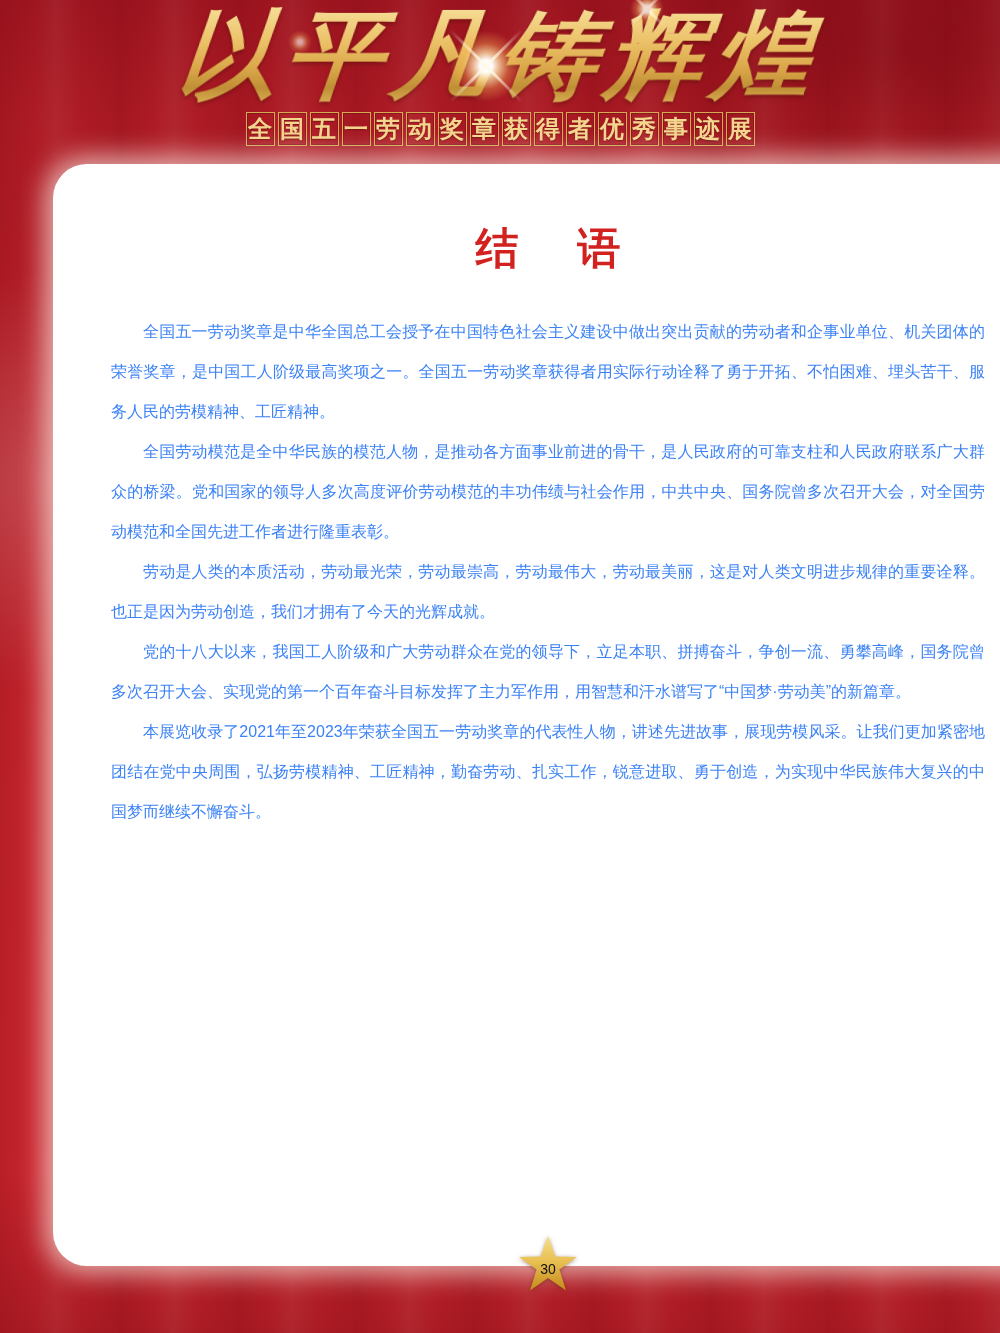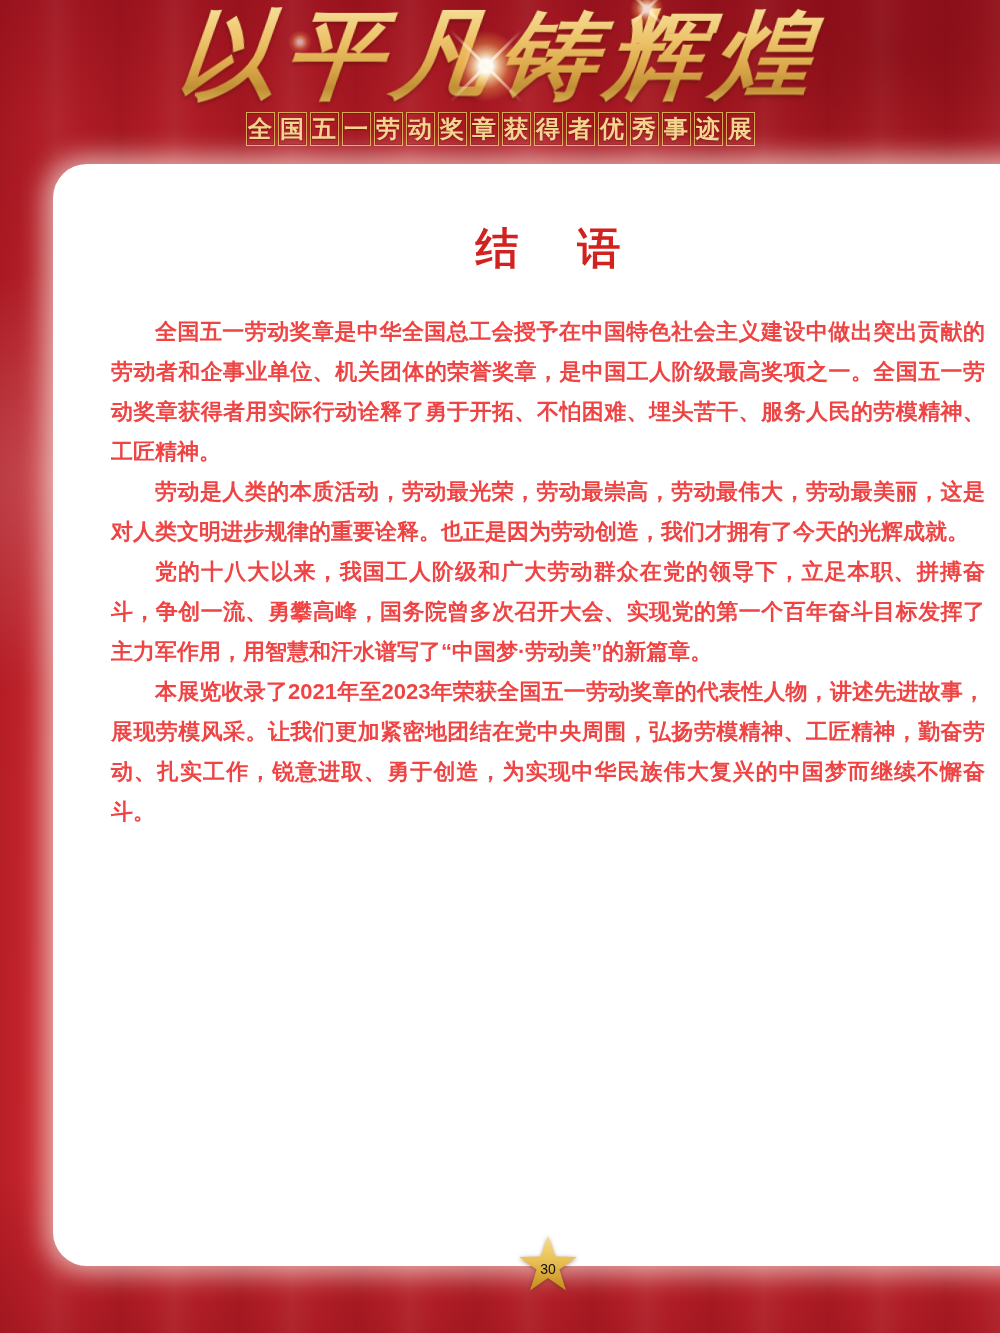--- a/index.html
+++ b/index.html
@@ -75,23 +75,23 @@
   }
   .heading {
     margin:0 0 34px 0;
     text-align:center;
     font-size:43px; font-weight:800;
     letter-spacing:8px; text-indent:8px;
     color:#d2221f;
   }
   .body p {
     margin:0;
-    font-size:22px; line-height:40px;
-    font-weight:700;
-    color:#ef4444;
+    font-size:16px; line-height:40px;
+    font-weight:400;
+    color:#3b82f6;
     text-align:justify;
     text-indent:2em;
   }
 
   
   .star-badge {
     position:absolute; left:50%; bottom:-30px;
     width:60px; height:60px;
     transform:translateX(-50%);
     filter:drop-shadow(0 1px 2px rgba(90,40,0,0.5));
@@ -147,20 +147,21 @@
       <span class="char-box">迹</span>
       <span class="char-box">展</span>
     </div>
   </header>
 
   <main class="card">
     <h1 class="heading">结　语</h1>
 
     <div class="body">
       <p>全国五一劳动奖章是中华全国总工会授予在中国特色社会主义建设中做出突出贡献的劳动者和企事业单位、机关团体的荣誉奖章，是中国工人阶级最高奖项之一。全国五一劳动奖章获得者用实际行动诠释了勇于开拓、不怕困难、埋头苦干、服务人民的劳模精神、工匠精神。</p>
+      <p>全国劳动模范是全中华民族的模范人物，是推动各方面事业前进的骨干，是人民政府的可靠支柱和人民政府联系广大群众的桥梁。党和国家的领导人多次高度评价劳动模范的丰功伟绩与社会作用，中共中央、国务院曾多次召开大会，对全国劳动模范和全国先进工作者进行隆重表彰。</p>
       <p>劳动是人类的本质活动，劳动最光荣，劳动最崇高，劳动最伟大，劳动最美丽，这是对人类文明进步规律的重要诠释。也正是因为劳动创造，我们才拥有了今天的光辉成就。</p>
       <p>党的十八大以来，我国工人阶级和广大劳动群众在党的领导下，立足本职、拼搏奋斗，争创一流、勇攀高峰，国务院曾多次召开大会、实现党的第一个百年奋斗目标发挥了主力军作用，用智慧和汗水谱写了“中国梦·劳动美”的新篇章。</p>
       <p>本展览收录了2021年至2023年荣获全国五一劳动奖章的代表性人物，讲述先进故事，展现劳模风采。让我们更加紧密地团结在党中央周围，弘扬劳模精神、工匠精神，勤奋劳动、扎实工作，锐意进取、勇于创造，为实现中华民族伟大复兴的中国梦而继续不懈奋斗。</p>
     </div>
 
     <div class="star-badge">
       <span class="star-shape"></span>
       <span class="page-num">30</span>
     </div>
   </main>

